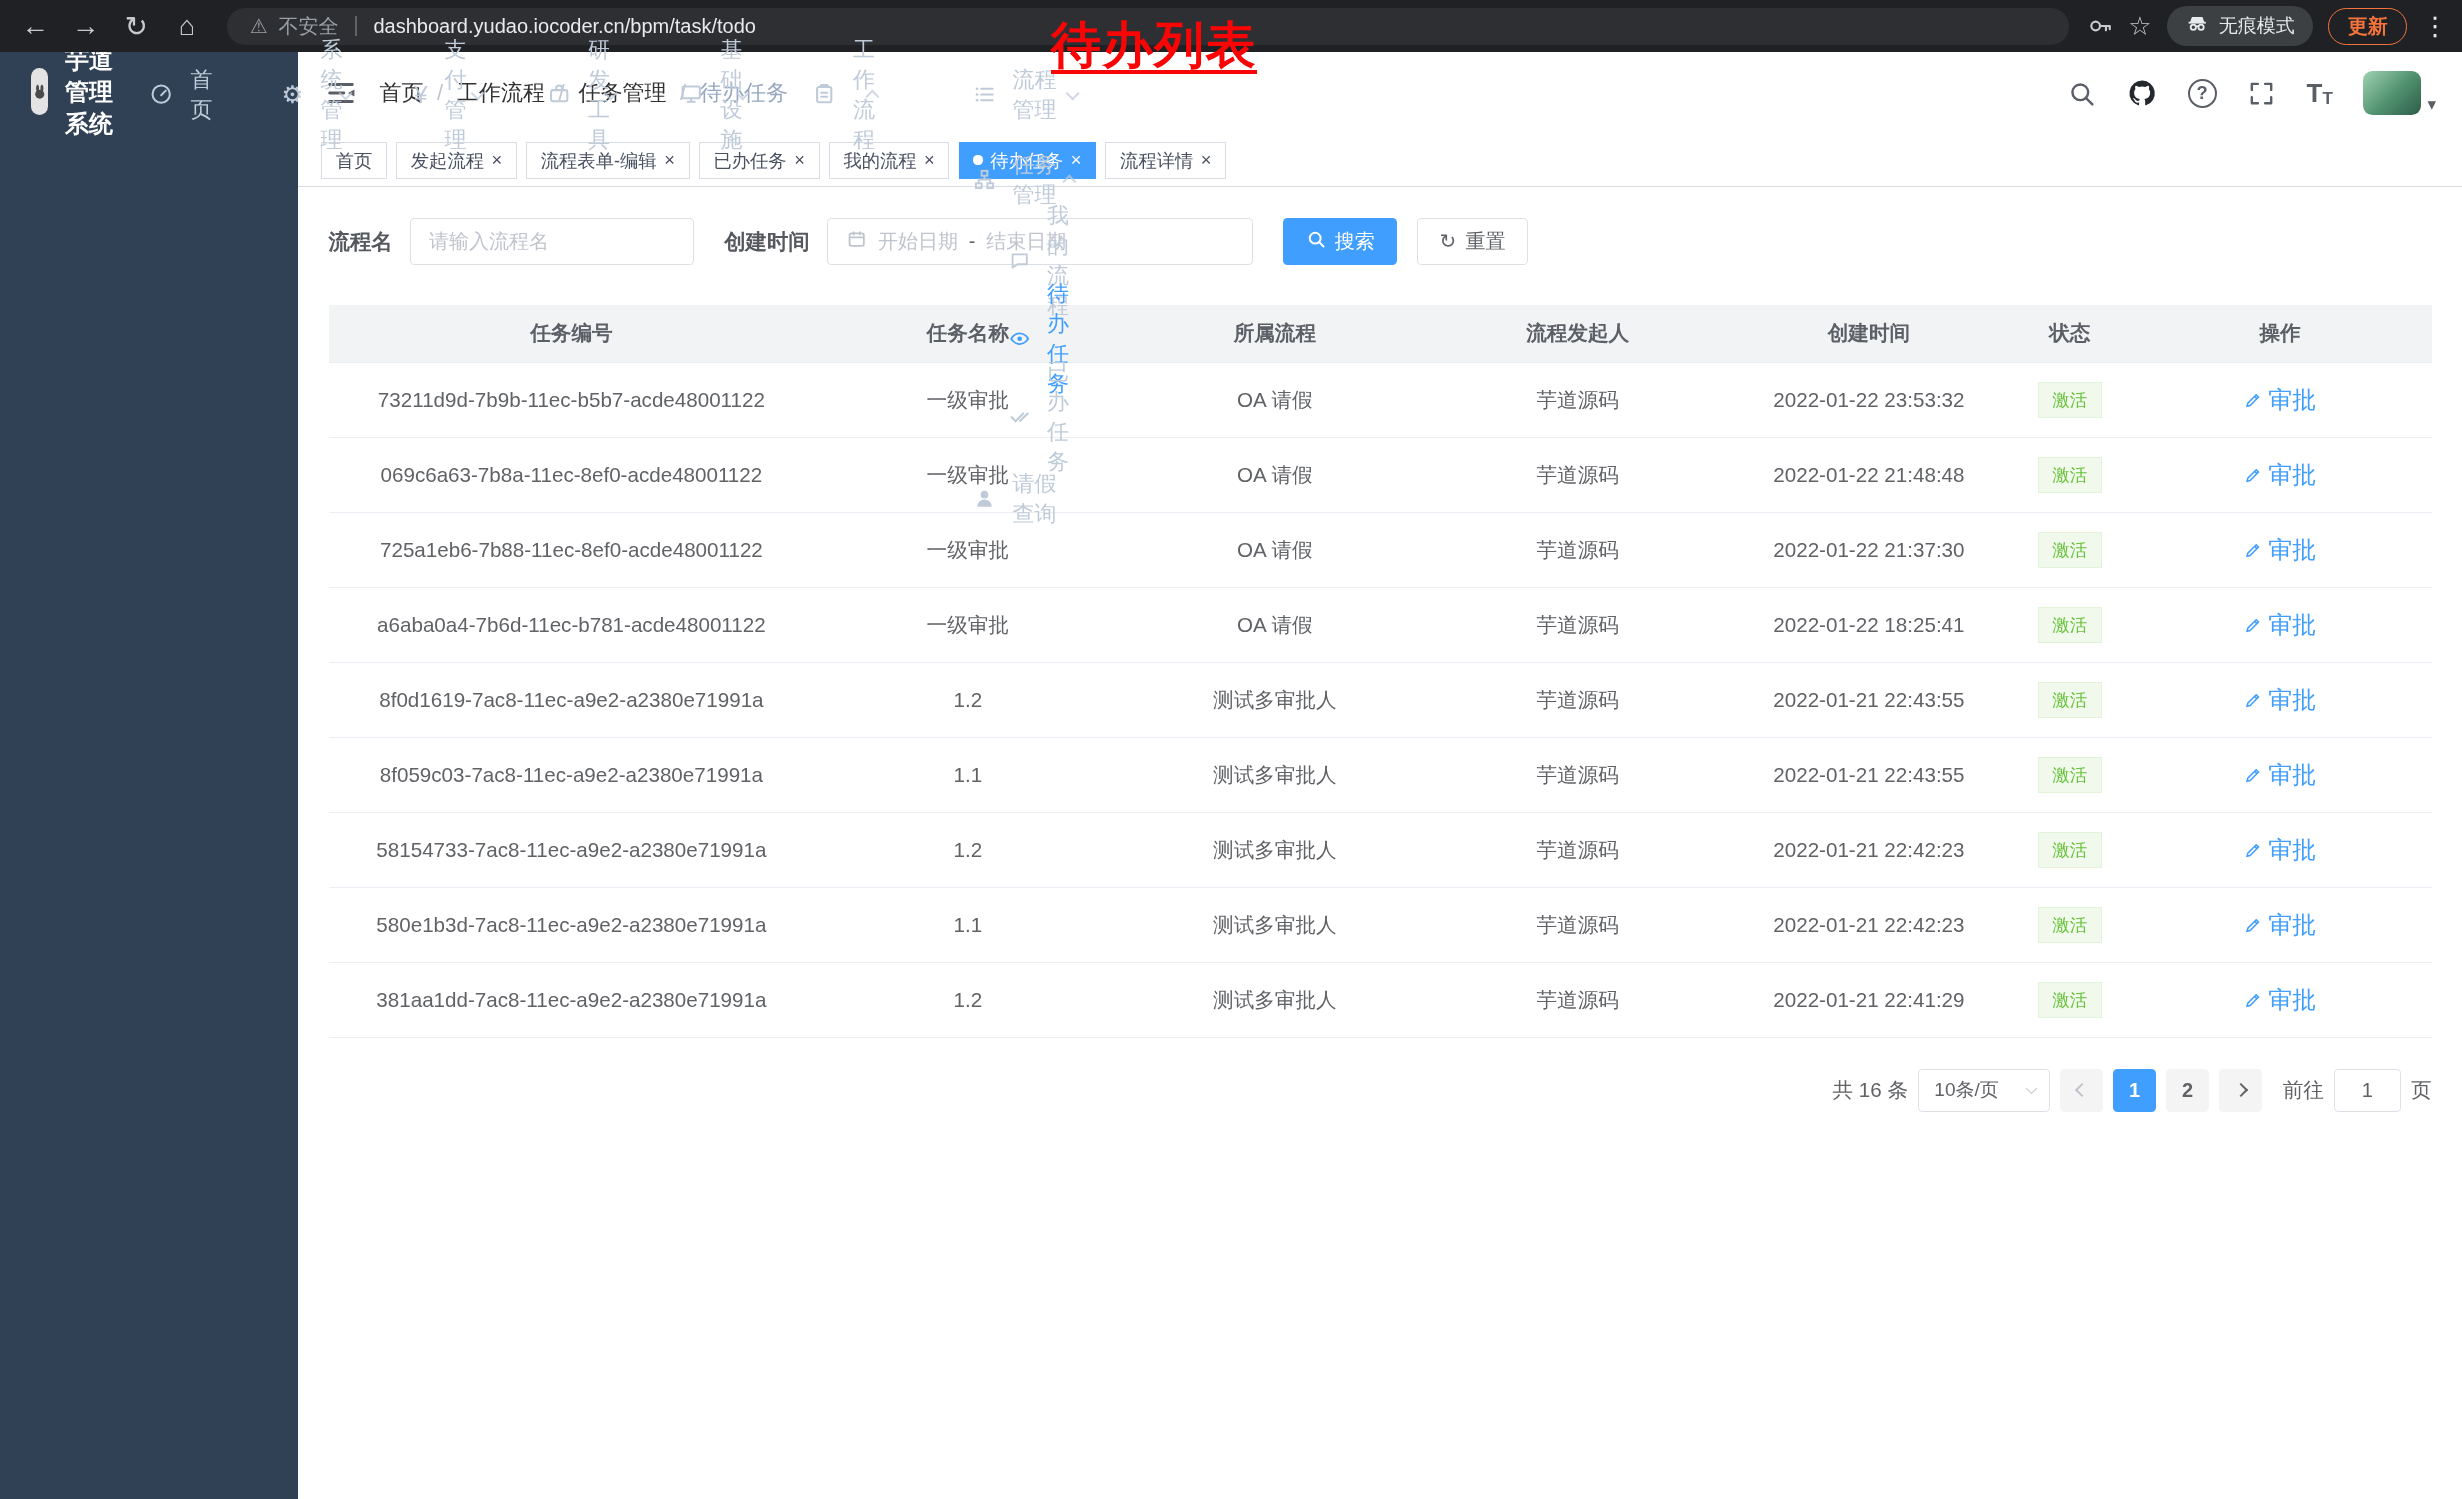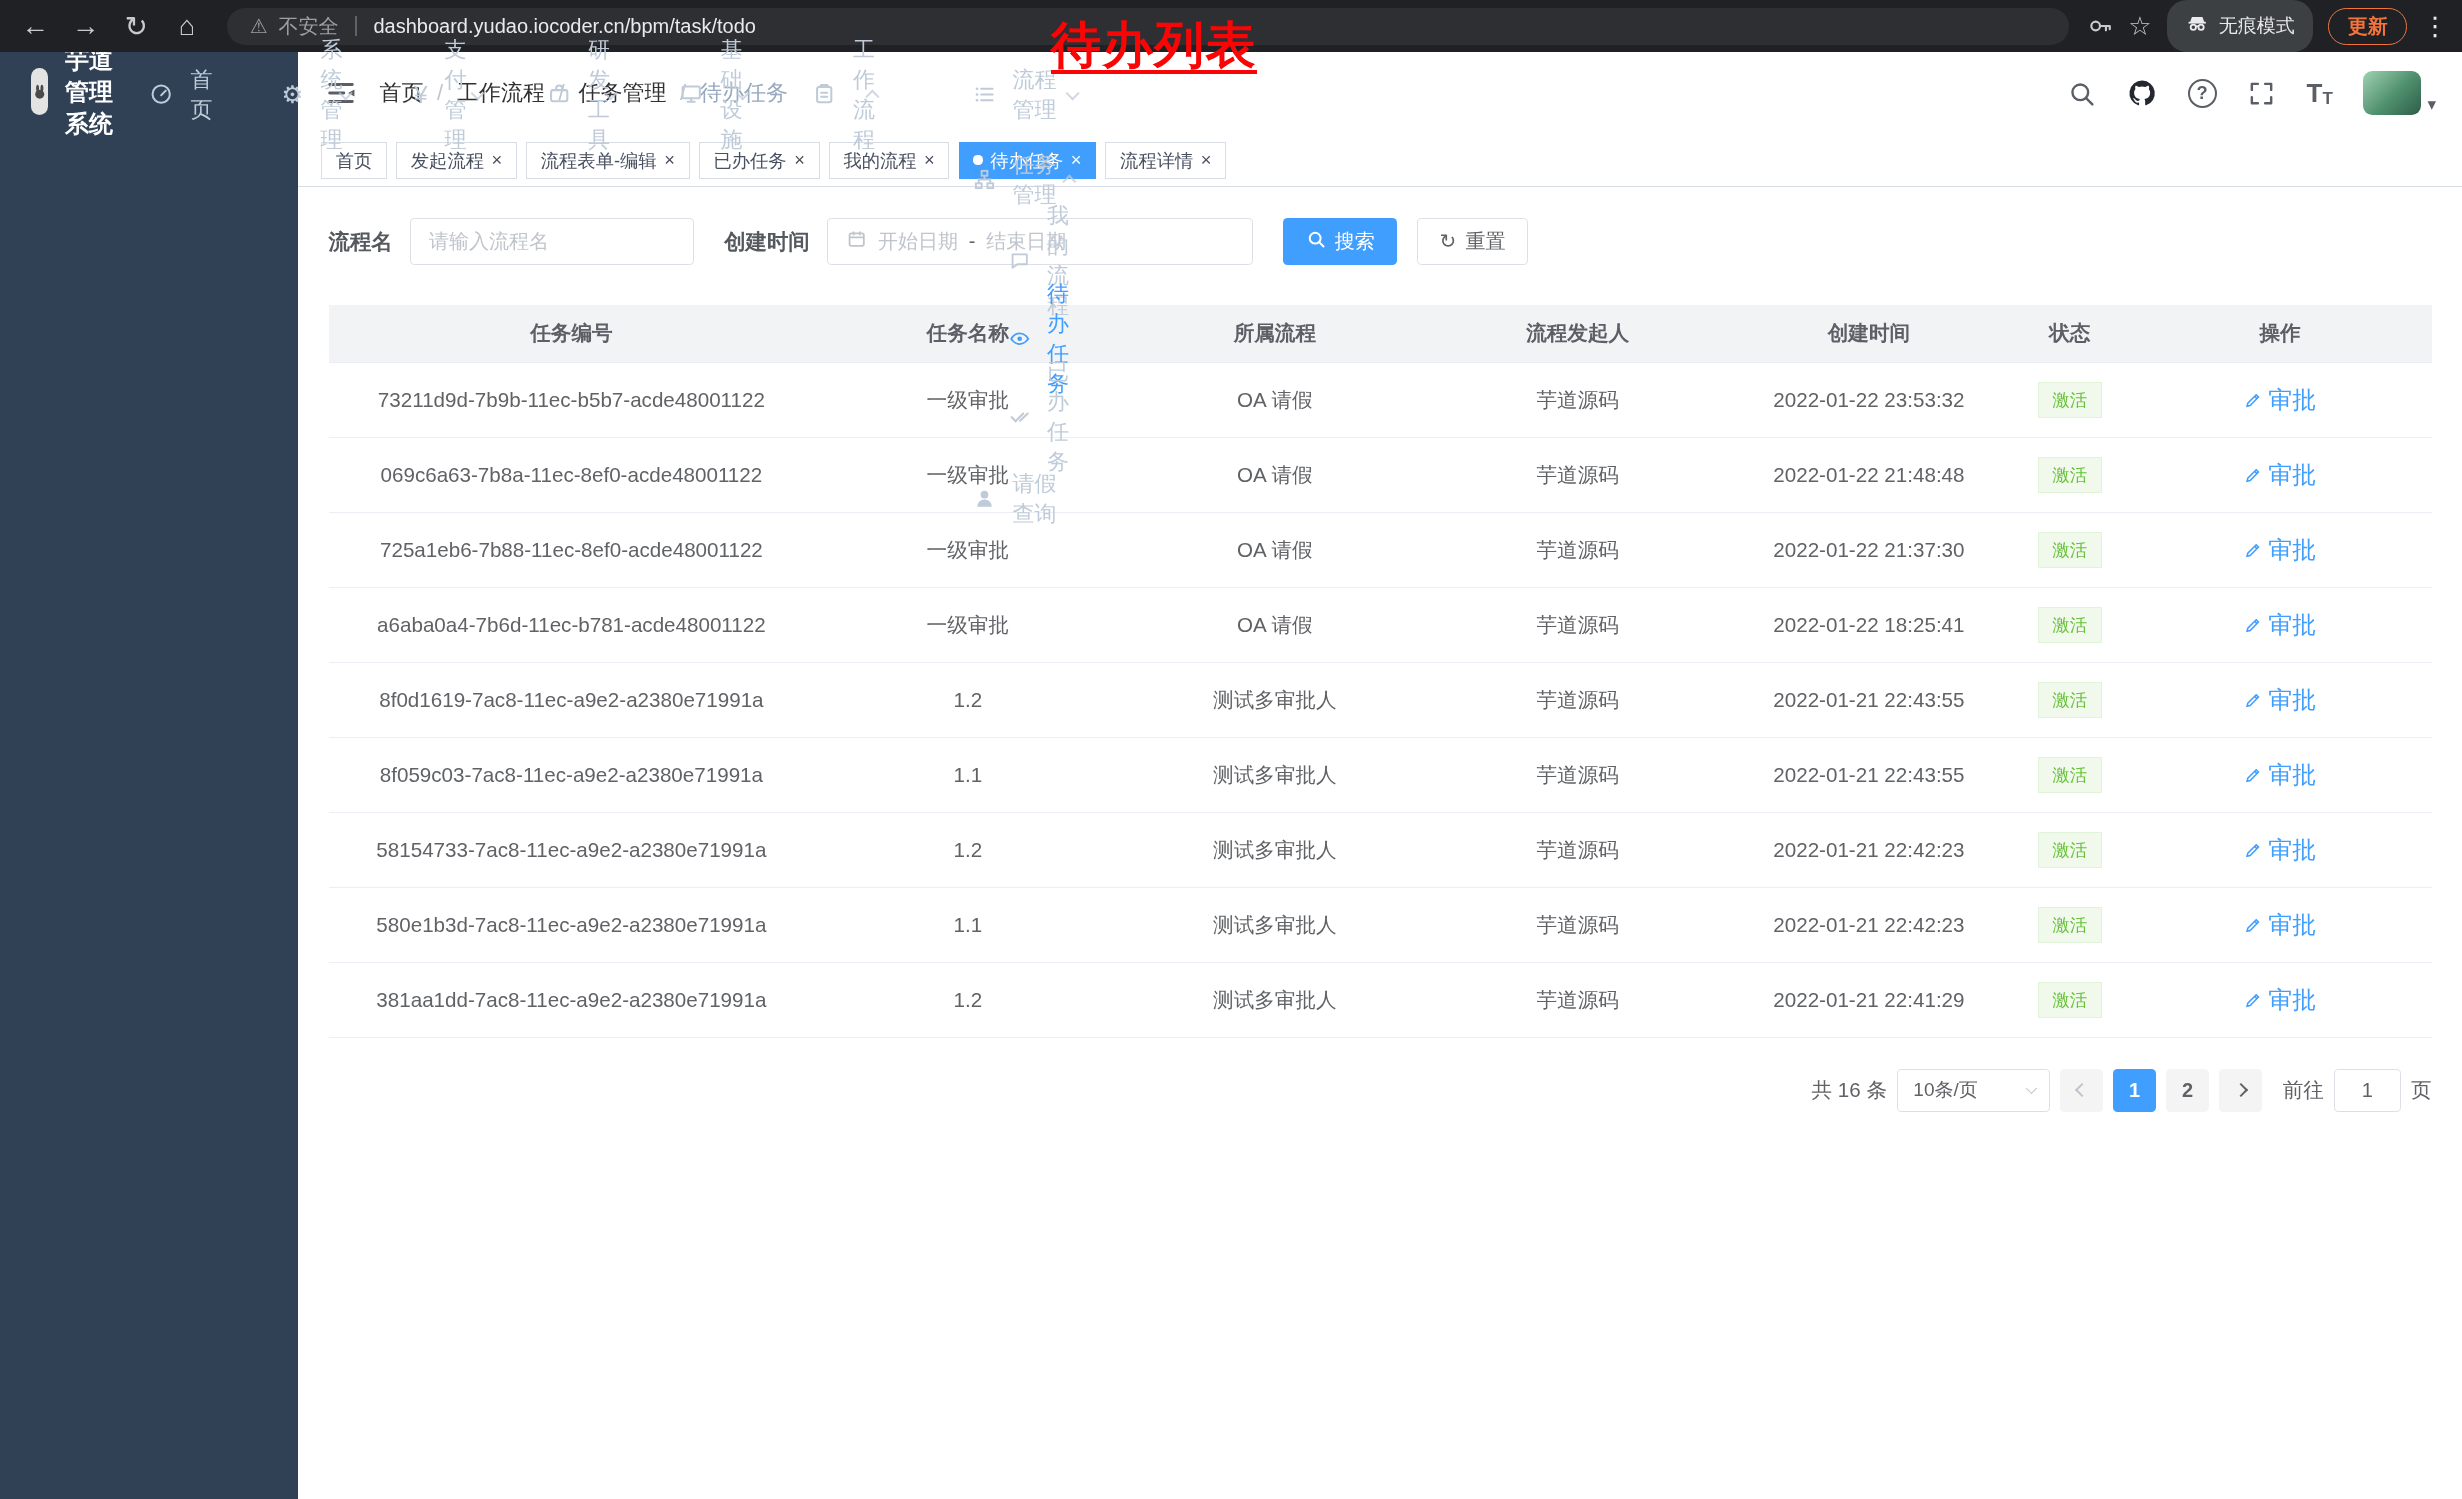--- a/index.html
+++ b/index.html
@@ -16,21 +16,21 @@
     padding:0 13.7px; gap:7.6px; position:relative; }
   .navbtn { width:43px; height:43px; border-radius:50%; color:#c8cacc; font-size:27.5px;
     display:flex; align-items:center; justify-content:center; flex-shrink:0; }
   .omnibox { flex:1; height:37px; background:#2e2f33; border-radius:18.3px;
     display:flex; align-items:center; padding:0 23px; gap:10.7px; color:#9aa0a6;
     font-size:20px; margin:0 10.7px; min-width:0; }
   .omnibox .vdiv { width:1.5px; height:20px; background:#5f6368; margin:0 6.1px; }
   .omnibox .url { color:#e8eaed; white-space:nowrap; overflow:hidden; }
   .chrome-right { display:flex; align-items:center; gap:15.3px; flex-shrink:0; }
   .chrome-ic { color:#c8cacc; font-size:26px; display:flex; align-items:center; justify-content:center; }
-  .incog-chip { height:52px; background:#3c4043; border-radius:20px; color:#e8eaed;
+  .incog-chip { height:40px; background:#3c4043; border-radius:20px; color:#e8eaed;
     display:flex; align-items:center; gap:9.2px; padding:0 18.3px; font-size:19px; }
   .update-pill { height:37px; border:1.5px solid #f4743b; border-radius:18.3px; color:#f4743b;
     display:flex; align-items:center; padding:0 18.3px; font-size:20px; font-weight:600; }
   .kebab { color:#e8eaed; font-size:26px; }
 
   
   .app { display:flex; height:1448px; }
   .sidebar { width:298px; background:#304156; color:#bfcbd9; flex-shrink:0;
     display:flex; flex-direction:row; }
   .main { flex:1; display:flex; flex-direction:column; background:#fff; min-width:0; }
@@ -109,21 +109,21 @@
   tbody td { height:75px; color:#606266; font-size:20.6px; text-align:center;
     border-bottom:0.8px solid #ebeef5; overflow:hidden; white-space:nowrap; }
   .tag-success { display:inline-block; padding:6.1px 13.7px; font-size:17.5px; border-radius:0;
     color:#67c23a; background:#f0f9eb; border:0.8px solid #e1f3d8; line-height:1.2; }
   .action-link { display:inline-flex; align-items:center; gap:6.1px; color:#409eff;
     font-size:24px; cursor:pointer; }
 
   
   .pager { display:flex; align-items:center; justify-content:flex-end; gap:10px;
     margin-top:30.5px; font-size:20.6px; color:#606266; }
-  .psize { width:153px; height:43px; border:0.8px solid #dcdfe6; border-radius:4.6px;
+  .psize { width:132px; height:43px; border:0.8px solid #dcdfe6; border-radius:4.6px;
     display:flex; align-items:center; justify-content:space-between; padding:0 15.3px;
     font-size:19px; color:#606266; cursor:pointer; }
   .psize .chev { width:7.6px; height:7.6px; border-width:1.5px; color:#c0c4cc; }
   .pbtn { min-width:43px; height:43px; border-radius:4.6px; background:#f4f4f5; color:#606266;
     display:flex; align-items:center; justify-content:center; font-size:20px; font-weight:600;
     cursor:pointer; }
   .pbtn.disabled { color:#c0c4cc; }
   .pbtn.active { background:#409eff; color:#fff; }
   .goto-input { width:67px; height:43px; border:0.8px solid #dcdfe6; border-radius:4.6px;
     text-align:center; font-size:20px; color:#606266; outline:none; font-family:inherit; }

